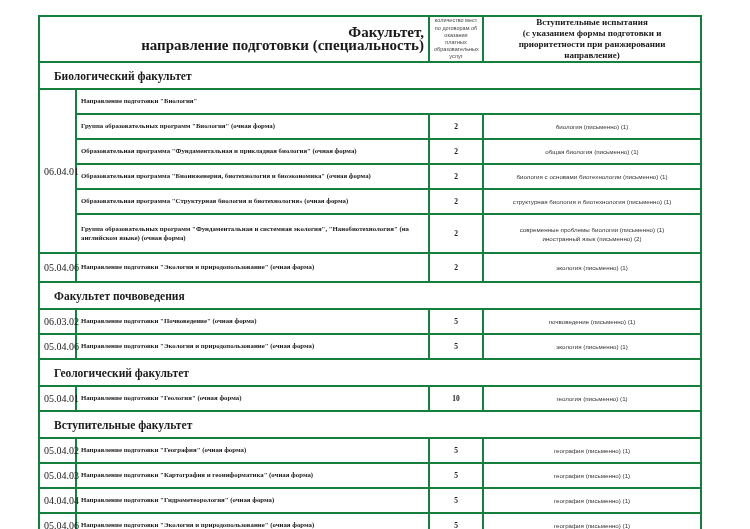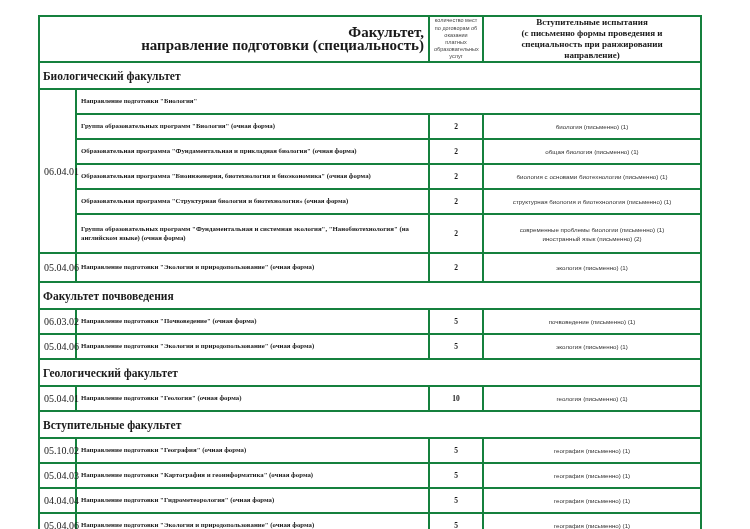--- a/index.html
+++ b/index.html
@@ -9,21 +9,21 @@
               border-collapse: collapse; table-layout: fixed; }
   table.doc td, table.doc th { border: 2px solid #15803d; padding: 0 4px; vertical-align: middle; margin-top: 35px; }
   col.c-code { width: 37px; }
   col.c-name { width: 353px; }
   col.c-count { width: 54px; }
   col.c-exam { width: 218px; }
   th.h-name { height: 44px; font-size: 15px; font-weight: bold; text-align: right; line-height: 13px; }
   th.h-count { font-family: "Liberation Sans", sans-serif; font-size: 5.5px; font-weight: normal;
                line-height: 7.2px; text-align: center; color: #444; padding: 0 2px; }
   th.h-exam { font-size: 9px; font-weight: bold; text-align: center; line-height: 11px; }
-  tr.faculty td { height: 25px; font-size: 11.5px; font-weight: bold; padding-left: 3px; }
+  tr.faculty td { height: 25px; font-size: 11.5px; font-weight: bold; padding-left: 14px; }
   td.code { font-size: 10px; font-weight: normal; padding-left: 2px; }
   td.prog { font-size: 6.8px; font-weight: bold; line-height: 8.5px; padding-left: 4px; }
   td.count { font-size: 7.5px; font-weight: bold; text-align: center; }
   td.exam { font-family: "Liberation Sans", sans-serif; font-size: 6.2px; text-align: center;
             color: #333; line-height: 9px; }
   tr.r23 td { height: 23px; }
   tr.r27 td { height: 27px; }
   tr.r37 td { height: 37px; }
   .lineblock { display: block; }
 </style>
@@ -39,22 +39,22 @@
     </colgroup>
   <thead>
     <tr>
       <th class="h-name" colspan="2">
         <span class="lineblock">Факультет,</span>
         <span class="lineblock">направление подготовки (специальность)</span>
       </th>
       <th class="h-count">количество мест по договорам об оказании платных образовательных услуг</th>
       <th class="h-exam">
         <span class="lineblock">Вступительные испытания</span>
-        <span class="lineblock">(с письменно формы проведения и</span>
-        <span class="lineblock">специальность при ранжировании</span>
+        <span class="lineblock">(с указанием формы подготовки и</span>
+        <span class="lineblock">приоритетности при ранжировании</span>
         <span class="lineblock">направление)</span>
       </th>
     </tr>
   </thead>
   <tbody>
 
     <tr class="faculty">
       <td colspan="4">Биологический факультет</td>
     </tr>
     <tr class="r23">
@@ -119,21 +119,21 @@
       <td class="code">05.04.01</td>
       <td class="prog">Направление подготовки "Геология" (очная форма)</td>
       <td class="count">10</td>
       <td class="exam">геология (письменно) (1)</td>
     </tr>
 
     <tr class="faculty">
       <td colspan="4">Вступительные факультет</td>
     </tr>
     <tr class="r23">
-      <td class="code">05.10.02</td>
+      <td class="code">05.04.02</td>
       <td class="prog">Направление подготовки "География" (очная форма)</td>
       <td class="count">5</td>
       <td class="exam">география (письменно) (1)</td>
     </tr>
     <tr class="r23">
       <td class="code">05.04.03</td>
       <td class="prog">Направление подготовки "Картография и геоинформатика" (очная форма)</td>
       <td class="count">5</td>
       <td class="exam">география (письменно) (1)</td>
     </tr>

